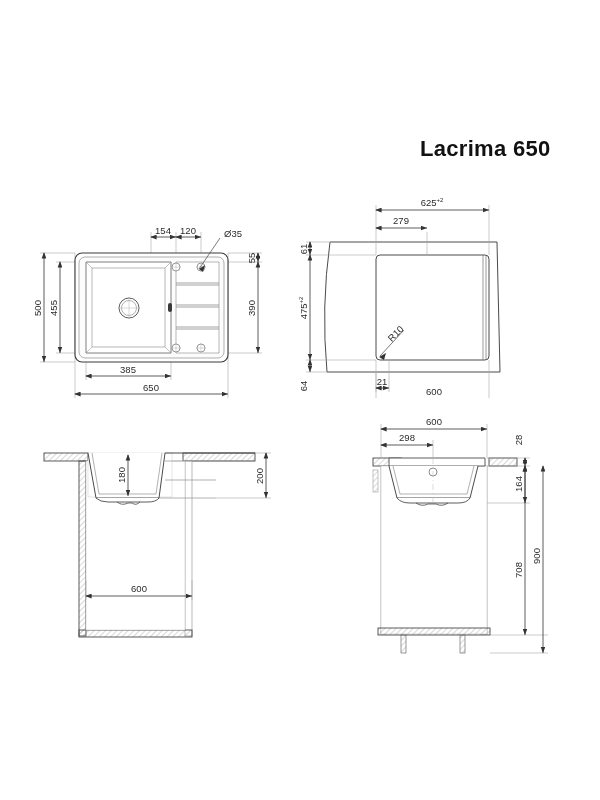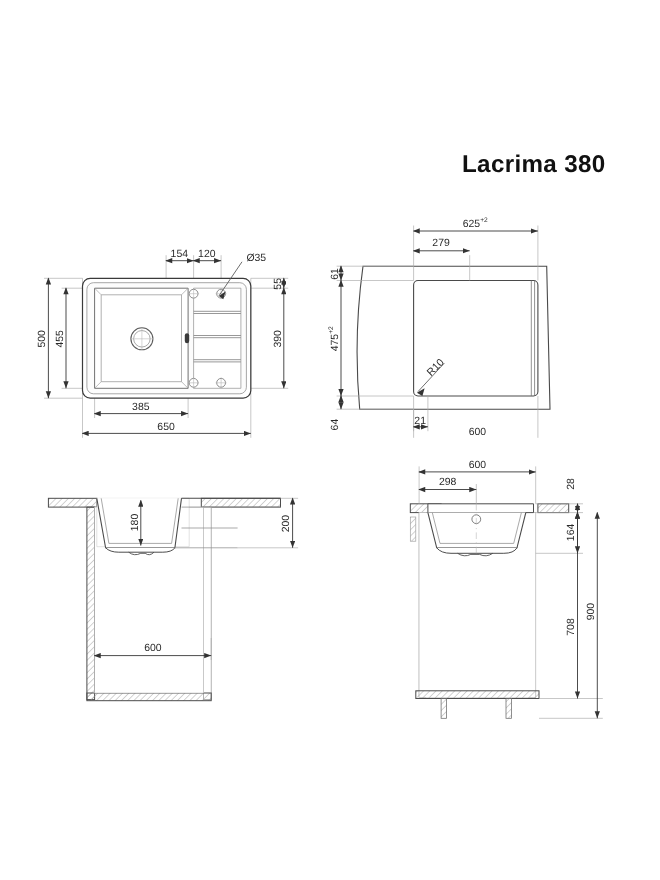--- a/index.html
+++ b/index.html
@@ -34,21 +34,21 @@
   svg text {
     font-family: "Liberation Sans", sans-serif;
     fill: #2b2b2b;
   }
 </style>
 </head>
 <body>
 
 <div id="sheet">
 
-  <div id="title">Lacrima 380</div>
+  <div id="title">Lacrima 650</div>
 
   <svg id="canvas" width="600" height="800" viewBox="0 0 600 800">
 
     <defs>
       <pattern id="hatch" width="6" height="6" patternTransform="rotate(45)" patternUnits="userSpaceOnUse">
         <line x1="0" y1="0" x2="0" y2="6" stroke="#8d8d8d" stroke-width="1"></line>
       </pattern>
       <pattern id="hatchFine" width="4" height="4" patternTransform="rotate(45)" patternUnits="userSpaceOnUse">
         <line x1="0" y1="0" x2="0" y2="4" stroke="#9b9b9b" stroke-width="0.8"></line>
       </pattern>

